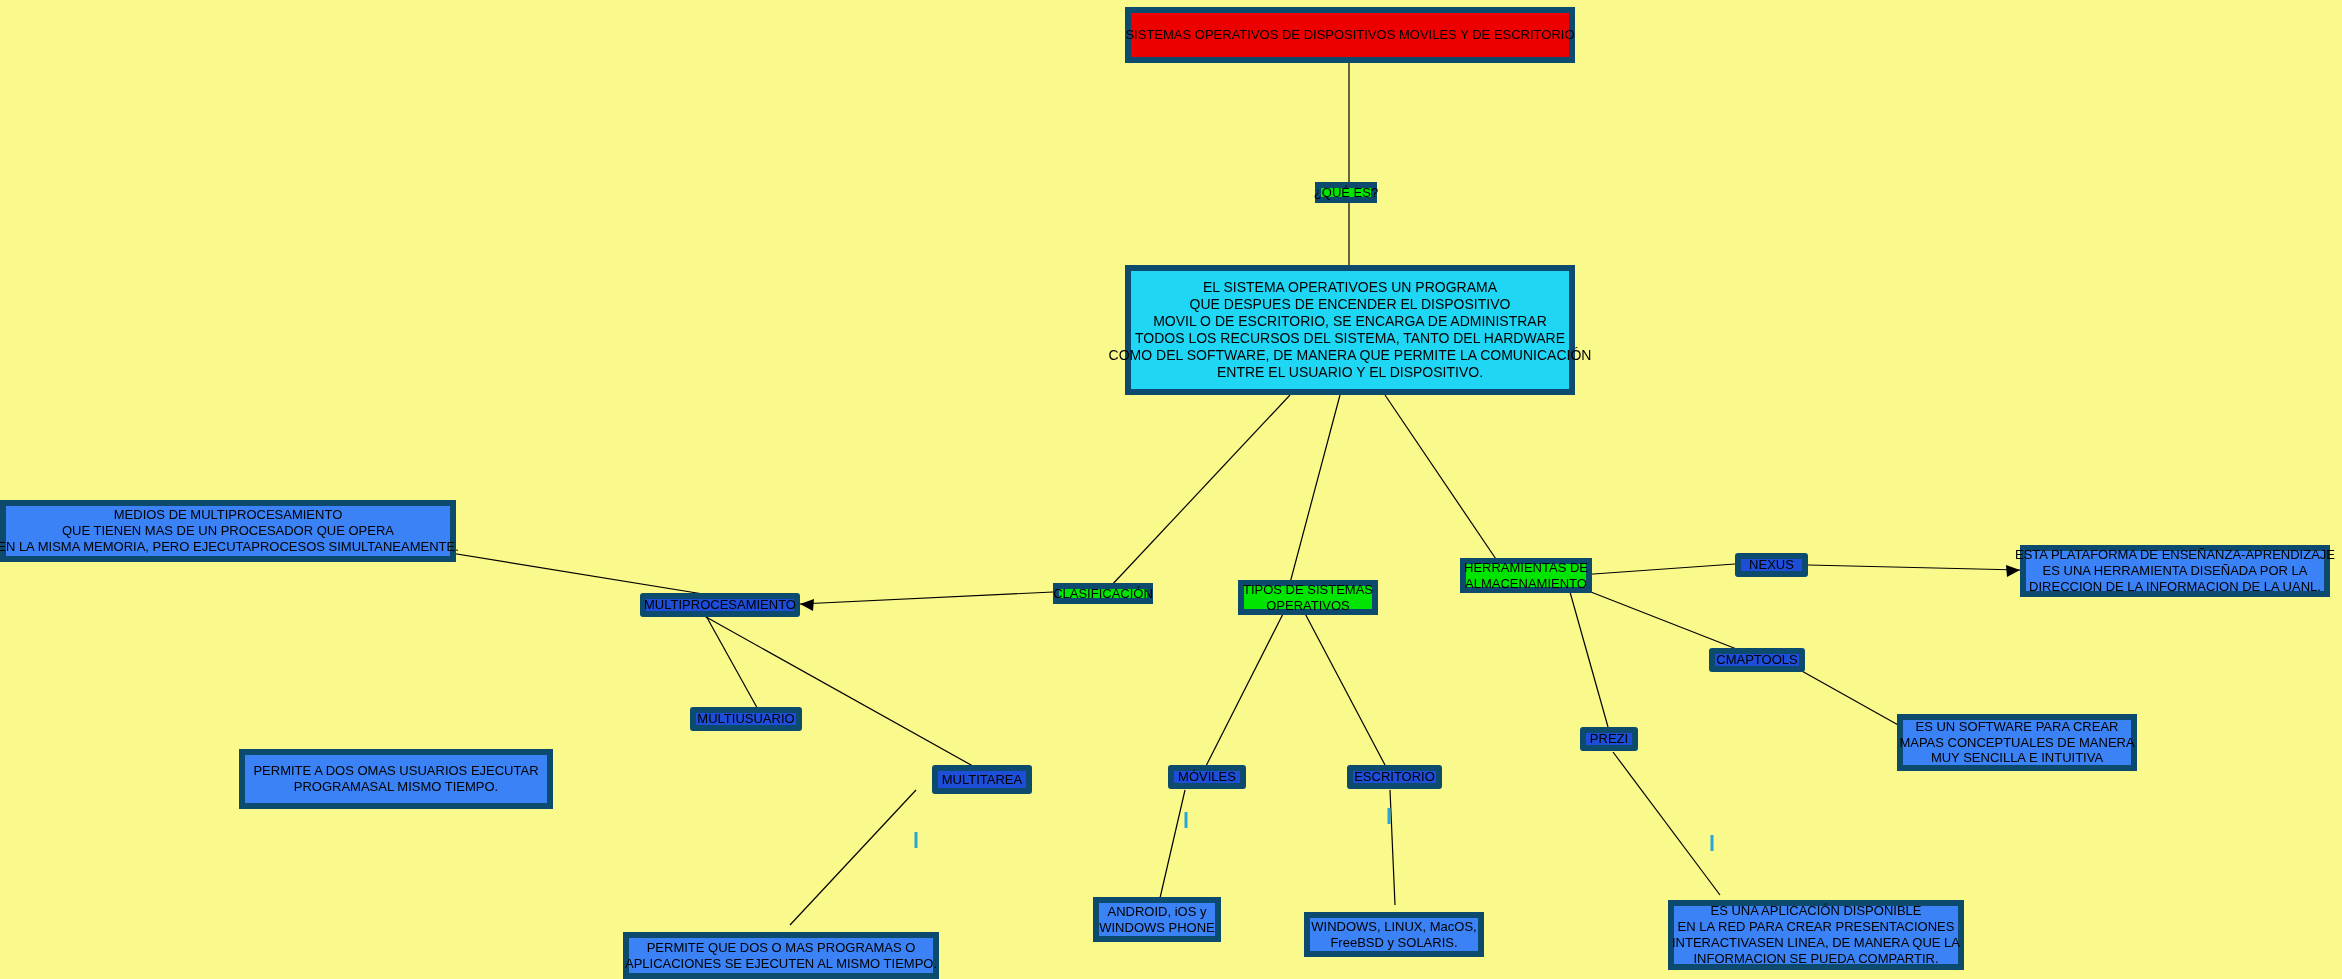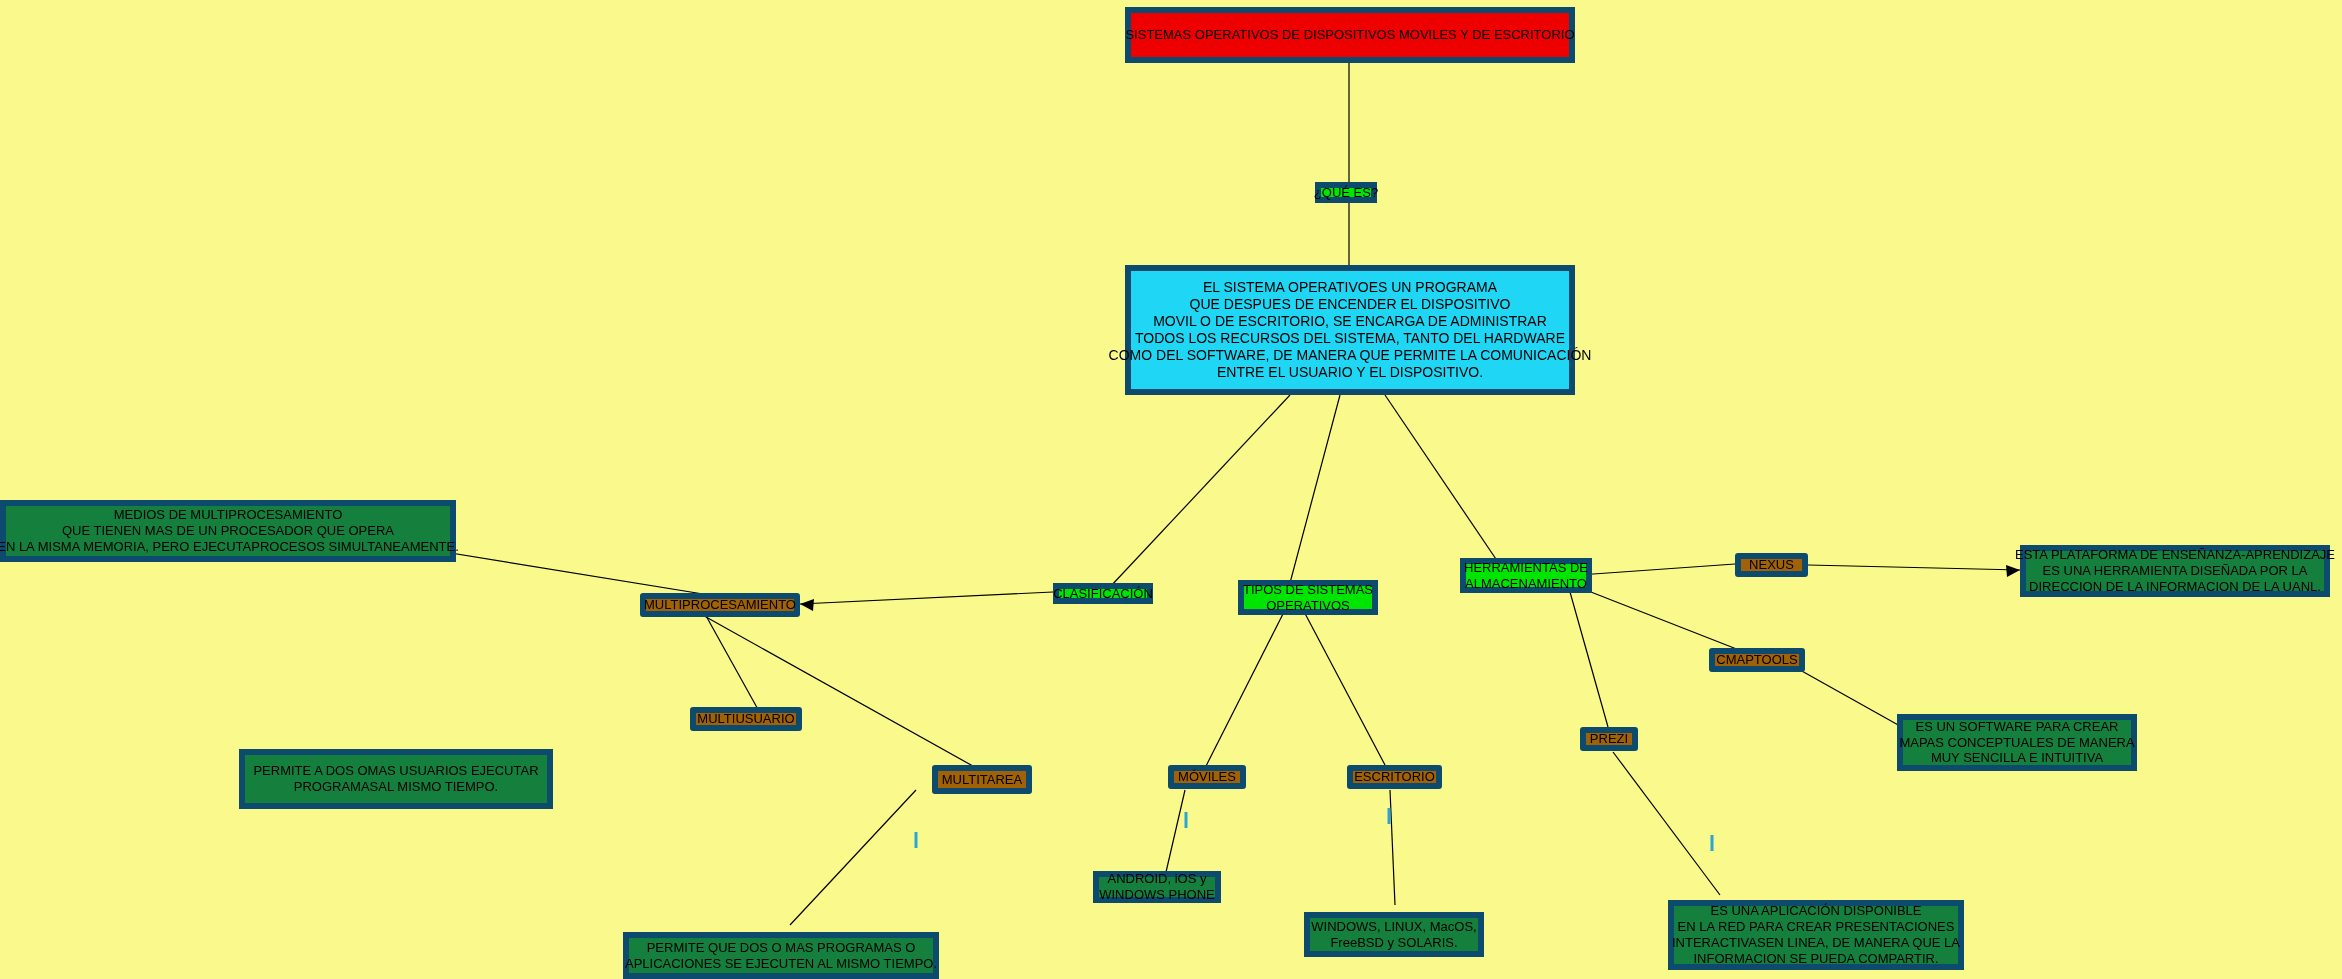--- a/index.html
+++ b/index.html
@@ -43,26 +43,26 @@
   }
   .node.green {
     background: #00e500;
     font-size: 13px;
   }
   .node.cyan {
     background: #20d6f5;
     font-size: 14px;
   }
   .node.yellow {
-    background: #a16207;
+    background: #1d4ed8;
     font-size: 13px;
     border-radius: 3px;
   }
   .node.leafcyan {
-    background: #15803d;
+    background: #3b82f6;
     font-size: 13px;
   }
 </style>
 </head>
 <body>
 
 <div id="canvas">
 
   <svg class="edges" viewBox="0 0 2342 979">
     <g stroke="#000" stroke-width="1.2" fill="none">
@@ -156,21 +156,21 @@
 
   <div class="node leafcyan" style="left:623px; top:932px; width:316px; height:47px;">
     <span>PERMITE QUE DOS O MAS PROGRAMAS O
 APLICACIONES SE EJECUTEN AL MISMO TIEMPO.</span>
   </div>
 
   <div class="node yellow" style="left:1168px; top:765px; width:78px; height:24px;">
     <span>MÓVILES</span>
   </div>
 
-  <div class="node leafcyan" style="left:1093px; top:871px; width:128px; height:32px;">
+  <div class="node leafcyan" style="left:1093px; top:897px; width:128px; height:45px;">
     <span>ANDROID, iOS y
 WINDOWS PHONE</span>
   </div>
 
   <div class="node yellow" style="left:1339px; top:765px; width:95px; height:24px;margin-left:8px;">
     <span>ESCRITORIO</span>
   </div>
 
   <div class="node leafcyan" style="left:1304px; top:912px; width:180px; height:45px;">
     <span>WINDOWS, LINUX, MacOS,

